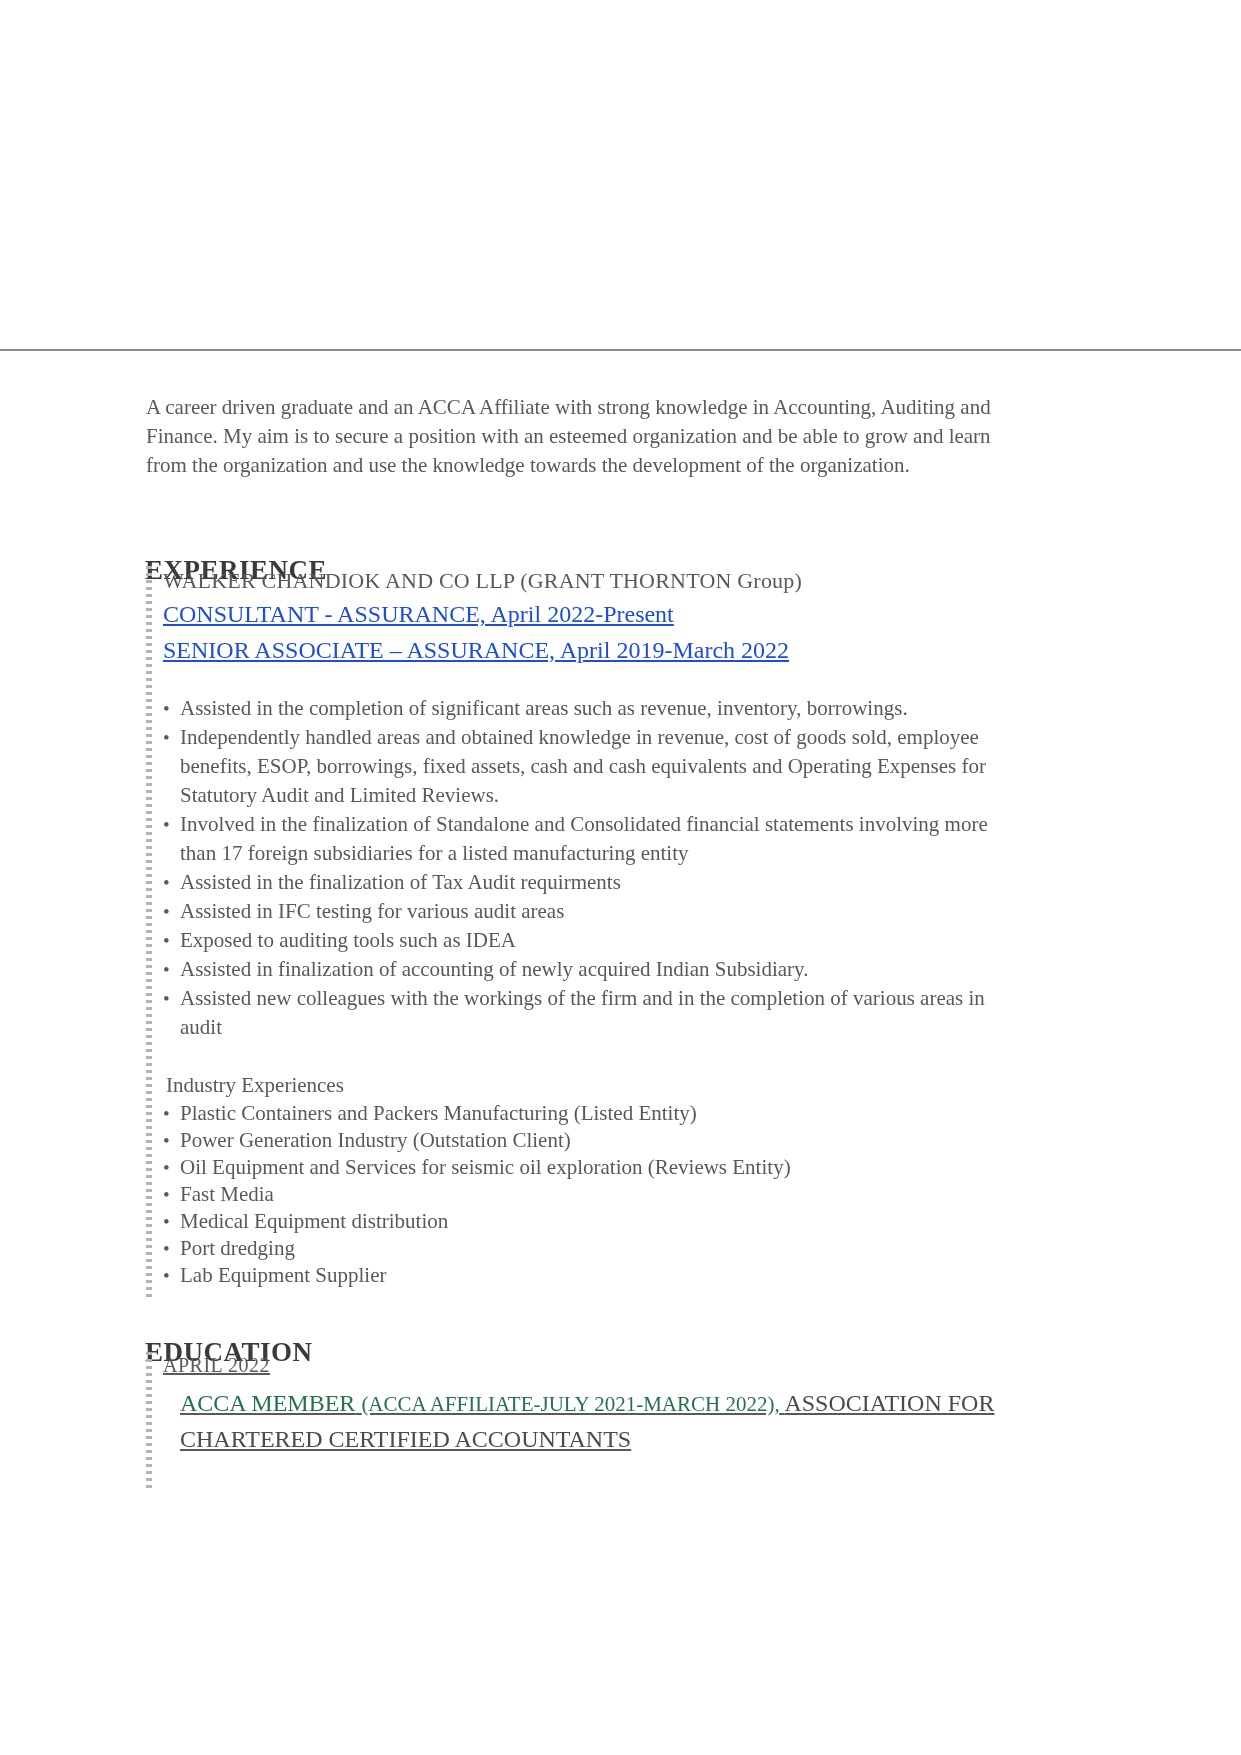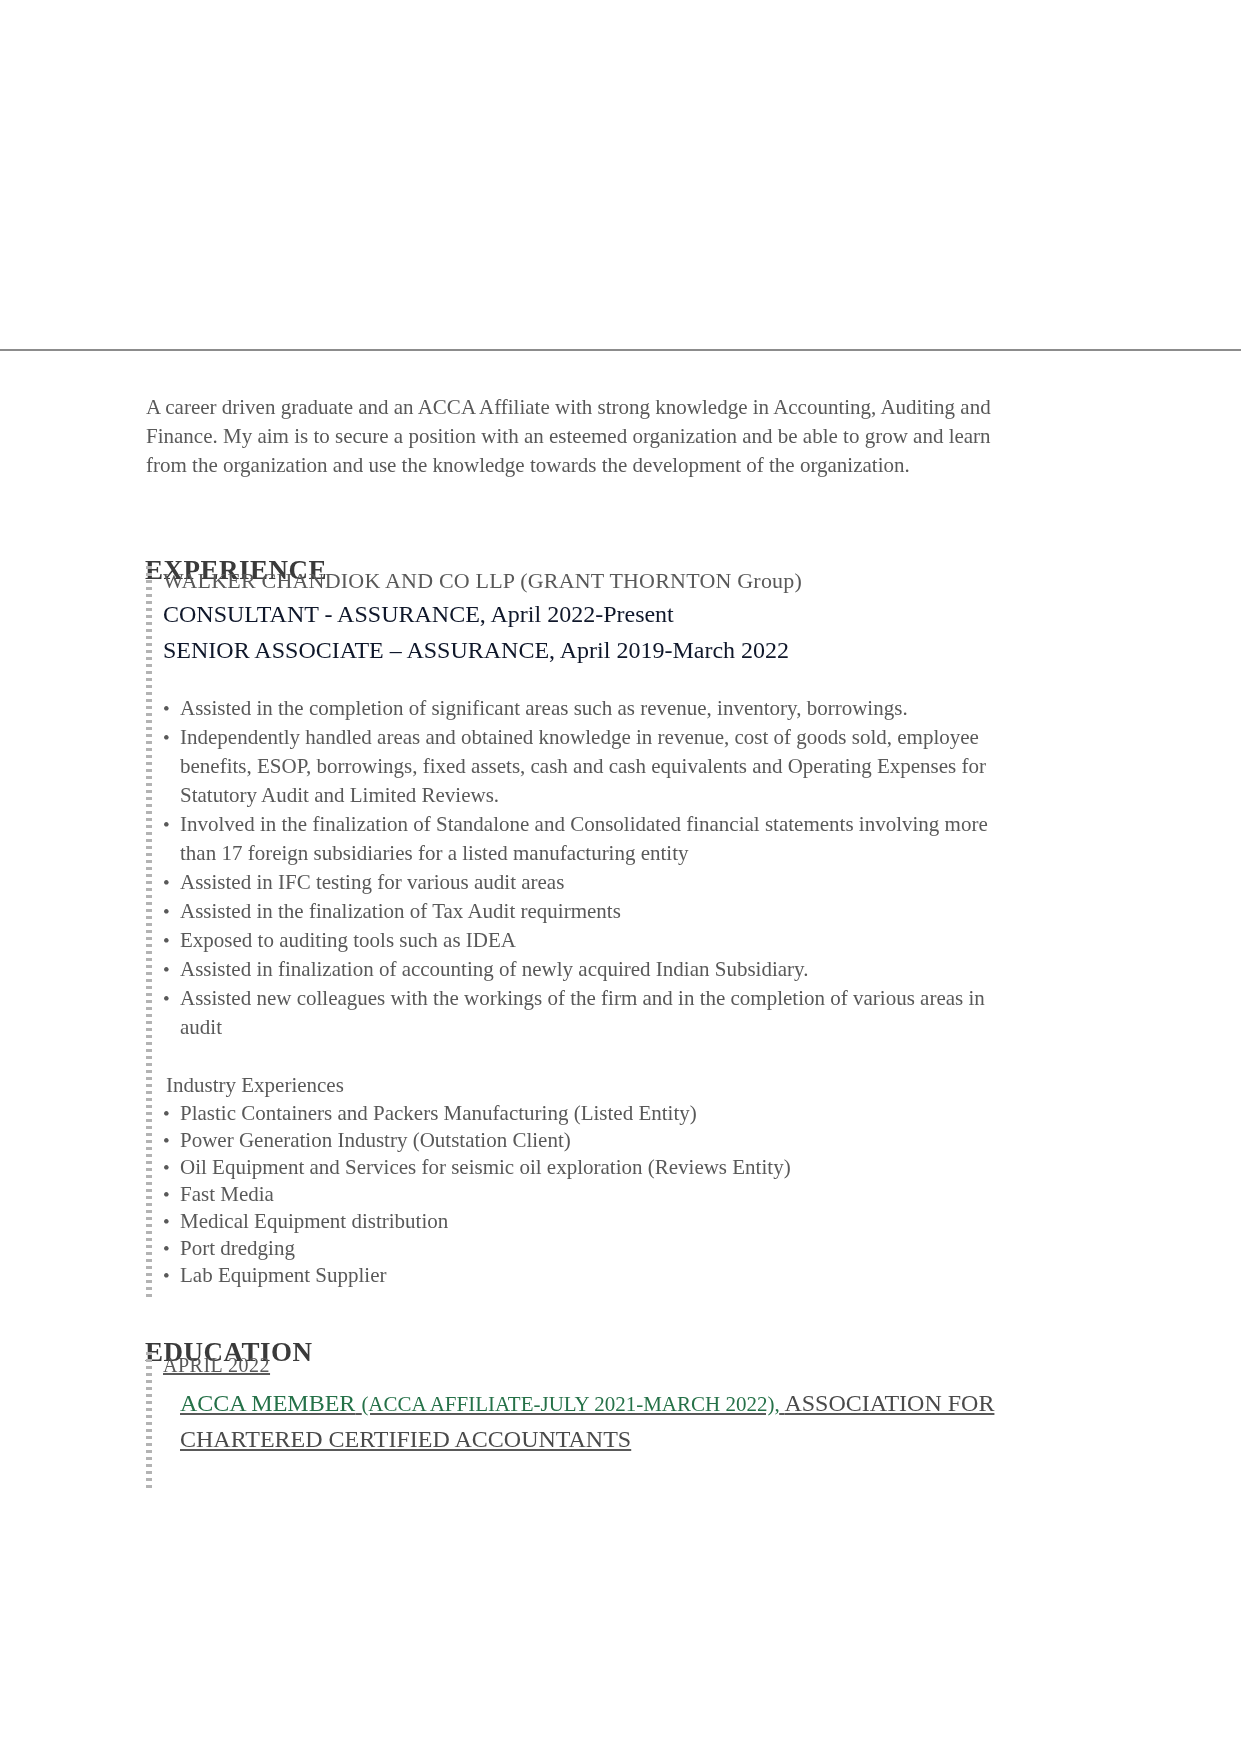--- a/index.html
+++ b/index.html
@@ -70,21 +70,22 @@
 
   .company-line {
     font-size: 22px;
     line-height: 30px;
     color: #595959;
     letter-spacing: 0.2px;
   }
   .role-line {
     font-size: 24px;
     line-height: 36px;
-    color: #0f172a;
+    color: #1d4ed8;
+    text-decoration: underline;
   }
 
   ul.bullets {
     list-style: none;
     margin: 26px 0 0 0;
     padding: 0;
     font-size: 21px;
     line-height: 29px;
     color: #595959;
   }
@@ -152,22 +153,22 @@
   <div class="dash-line"></div>
   <div class="block-content">
     <div class="company-line">WALKER CHANDIOK AND CO LLP (GRANT THORNTON Group)</div>
     <div class="role-line">CONSULTANT - ASSURANCE, April 2022-Present</div>
     <div class="role-line">SENIOR ASSOCIATE – ASSURANCE, April 2019-March 2022</div>
 
     <ul class="bullets">
       <li>Assisted in the completion of significant areas such as revenue, inventory, borrowings.</li>
       <li>Independently handled areas and obtained knowledge in revenue, cost of goods sold, employee benefits, ESOP, borrowings, fixed assets, cash and cash equivalents and Operating Expenses for Statutory Audit and Limited Reviews.</li>
       <li>Involved in the finalization of Standalone and Consolidated financial statements involving more than 17 foreign subsidiaries for a listed manufacturing entity</li>
+      <li>Assisted in the finalization of Tax Audit requirments</li>
       <li>Assisted in IFC testing for various audit areas</li>
-      <li>Assisted in the finalization of Tax Audit requirments</li>
       <li>Exposed to auditing tools such as IDEA</li>
       <li>Assisted in finalization of accounting of newly acquired Indian Subsidiary.</li>
       <li>Assisted new colleagues with the workings of the firm and in the completion of various areas in audit</li>
     </ul>
 
     <div class="industry-heading">Industry Experiences</div>
 
     <ul class="bullets industry-list">
       <li>Plastic Containers and Packers Manufacturing (Listed Entity)</li>
       <li>Power Generation Industry (Outstation Client)</li>

